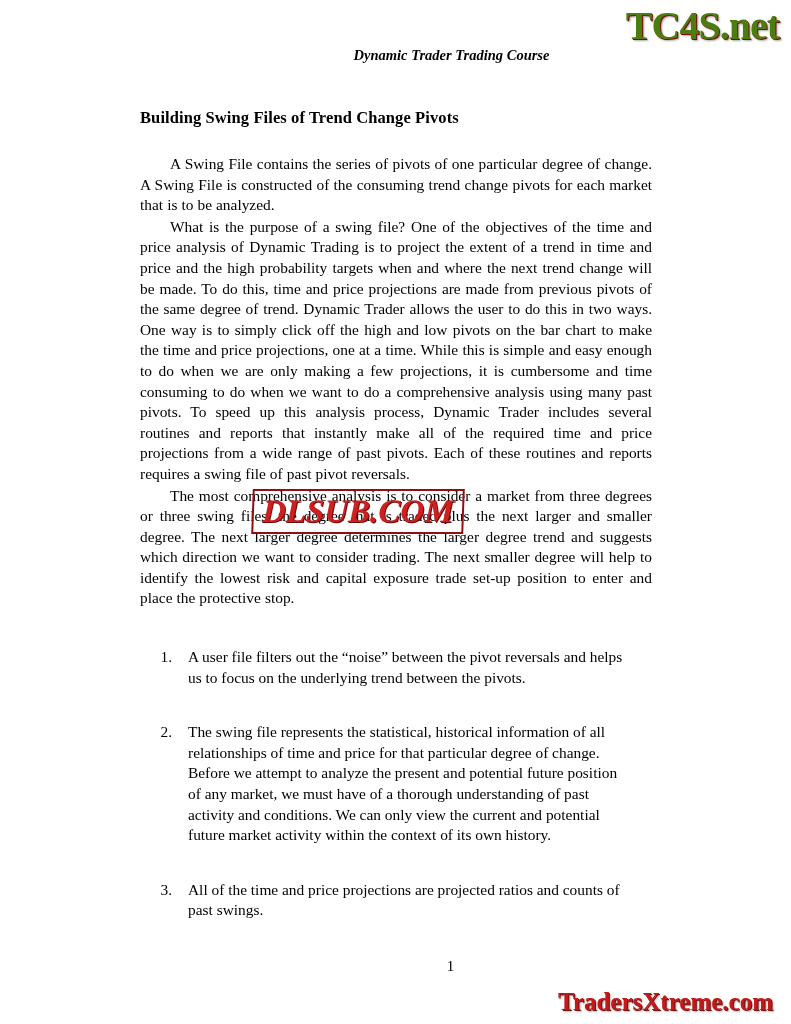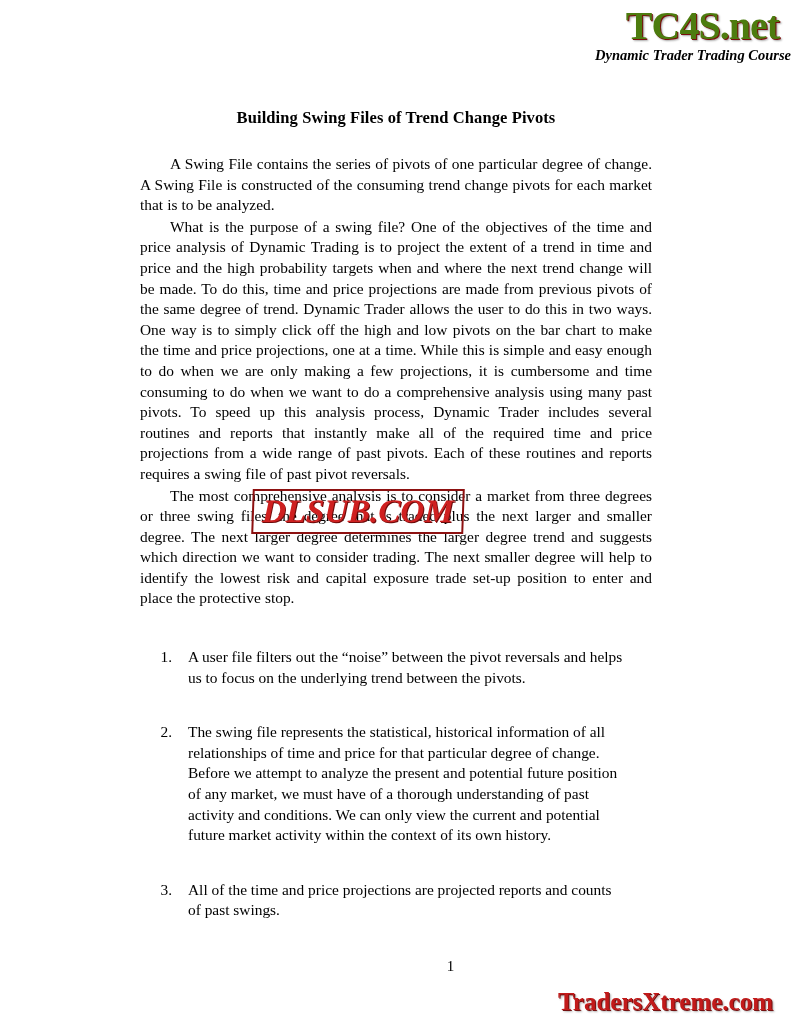--- a/index.html
+++ b/index.html
@@ -70,40 +70,39 @@
       2px 2px 2px rgba(0,0,0,.3);
     white-space: nowrap;
   }
 
   
   .runhead {
     position: absolute;
     top: 47px;
     left: 0;
     width: 791px;
-    text-align: right;
+    text-align: center;
     font-style: italic;
     font-weight: bold;
     font-size: 14.5px;
     padding-left: 112px;
     box-sizing: border-box;
   }
 
   
   .content {
     position: absolute;
     top: 108px;
     left: 140px;
     width: 512px;
   }
 
   h1.doc-title {
     font-size: 16.5px;
     font-weight: bold;
-    text-align: center;
     margin: 0 0 26px 0;
     letter-spacing: .1px;
   }
 
   p.para {
     font-size: 15.4px;
     line-height: 20.6px;
     margin: 0 0 1px 0;
     text-indent: 30px;
     text-align: justify;
@@ -152,21 +151,21 @@
 
     <p class="para">A Swing File contains the series of pivots of one particular degree of change. A Swing File is constructed of the consuming trend change pivots for each market that is to be analyzed.</p>
 
     <p class="para">What is the purpose of a swing file? One of the objectives of the time and price analysis of Dynamic Trading is to project the extent of a trend in time and price and the high probability targets when and where the next trend change will be made. To do this, time and price projections are made from previous pivots of the same degree of trend. Dynamic Trader allows the user to do this in two ways. One way is to simply click off the high and low pivots on the bar chart to make the time and price projections, one at a time. While this is simple and easy enough to do when we are only making a few projections, it is cumbersome and time consuming to do when we want to do a comprehensive analysis using many past pivots. To speed up this analysis process, Dynamic Trader includes several routines and reports that instantly make all of the required time and price projections from a wide range of past pivots. Each of these routines and reports requires a swing file of past pivot reversals.</p>
 
     <p class="para">The most comprehensive analysis is to consider a market from three degrees or three swing files, the degree that is traded plus the next larger and smaller degree. The next larger degree determines the larger degree trend and suggests which direction we want to consider trading. The next smaller degree will help to identify the lowest risk and capital exposure trade set-up position to enter and place the protective stop.</p>
 
     <ol class="numlist">
       <li>A user file filters out the “noise” between the pivot reversals and helps us to focus on the underlying trend between the pivots.</li>
       <li>The swing file represents the statistical, historical information of all relationships of time and price for that particular degree of change. Before we attempt to analyze the present and potential future position of any market, we must have of a thorough understanding of past activity and conditions. We can only view the current and potential future market activity within the context of its own history.</li>
-      <li>All of the time and price projections are projected reports and counts of past swings.</li>
+      <li>All of the time and price projections are projected ratios and counts of past swings.</li>
     </ol>
 
   </div>
 
   <div class="wm-center">DLSUB.COM</div>
 
   <div class="page-number">1</div>
 
   <div class="wm-bottom">TradersXtreme.com</div>
 

